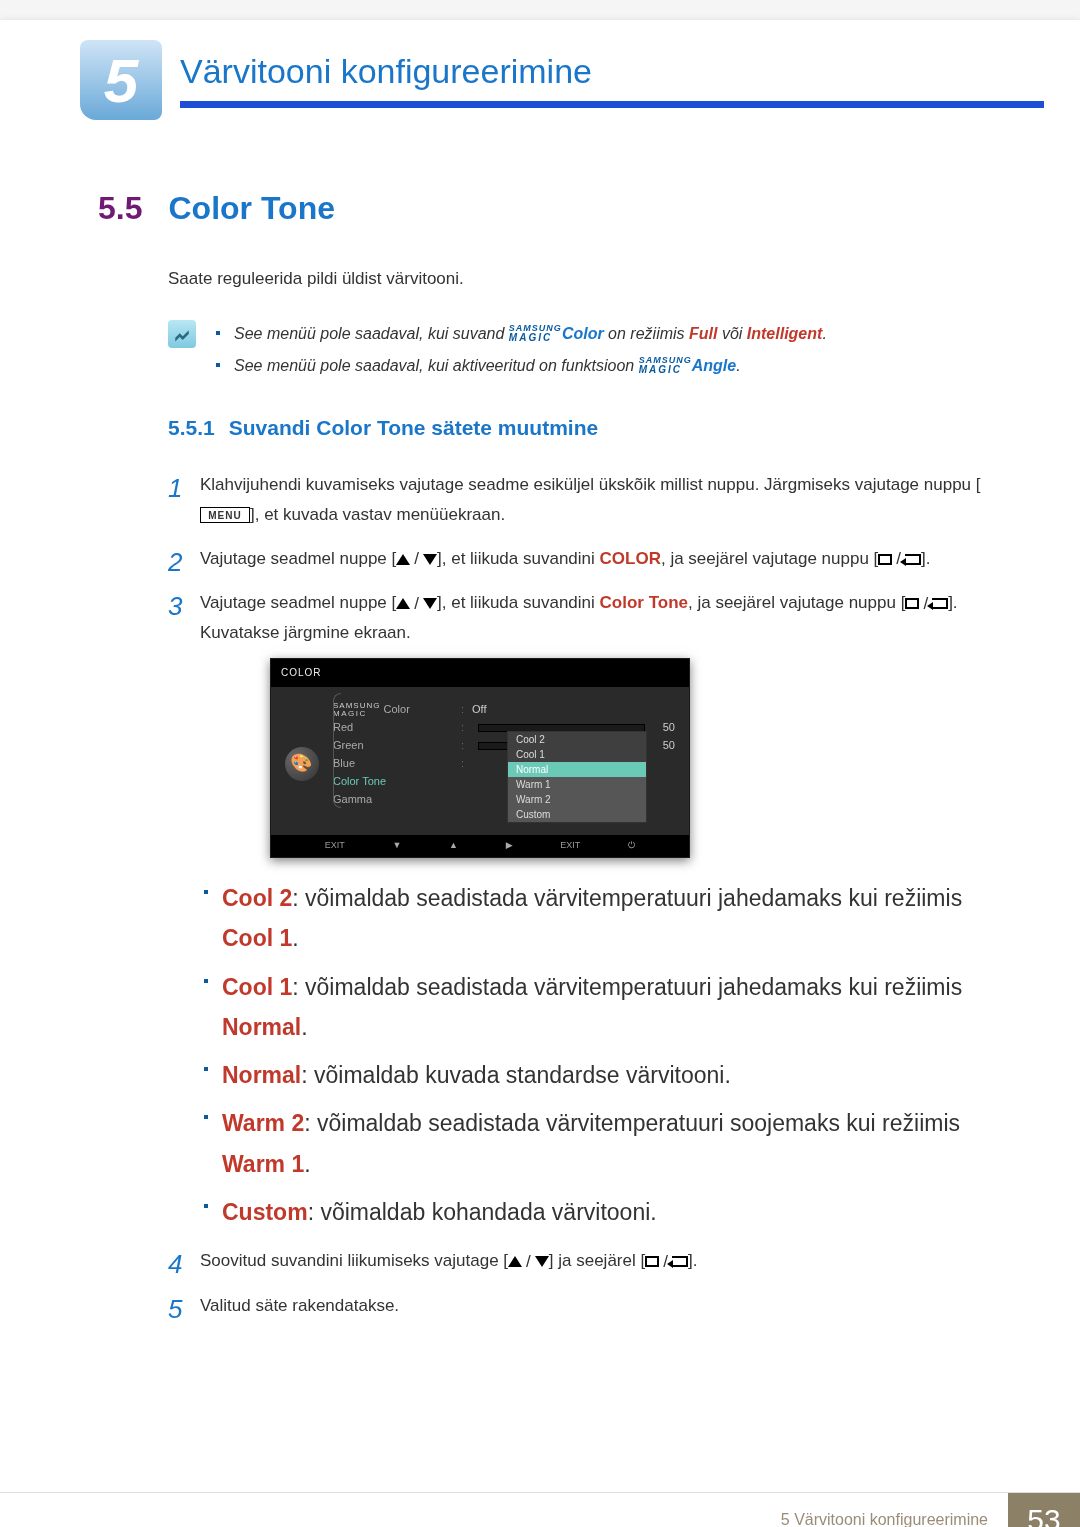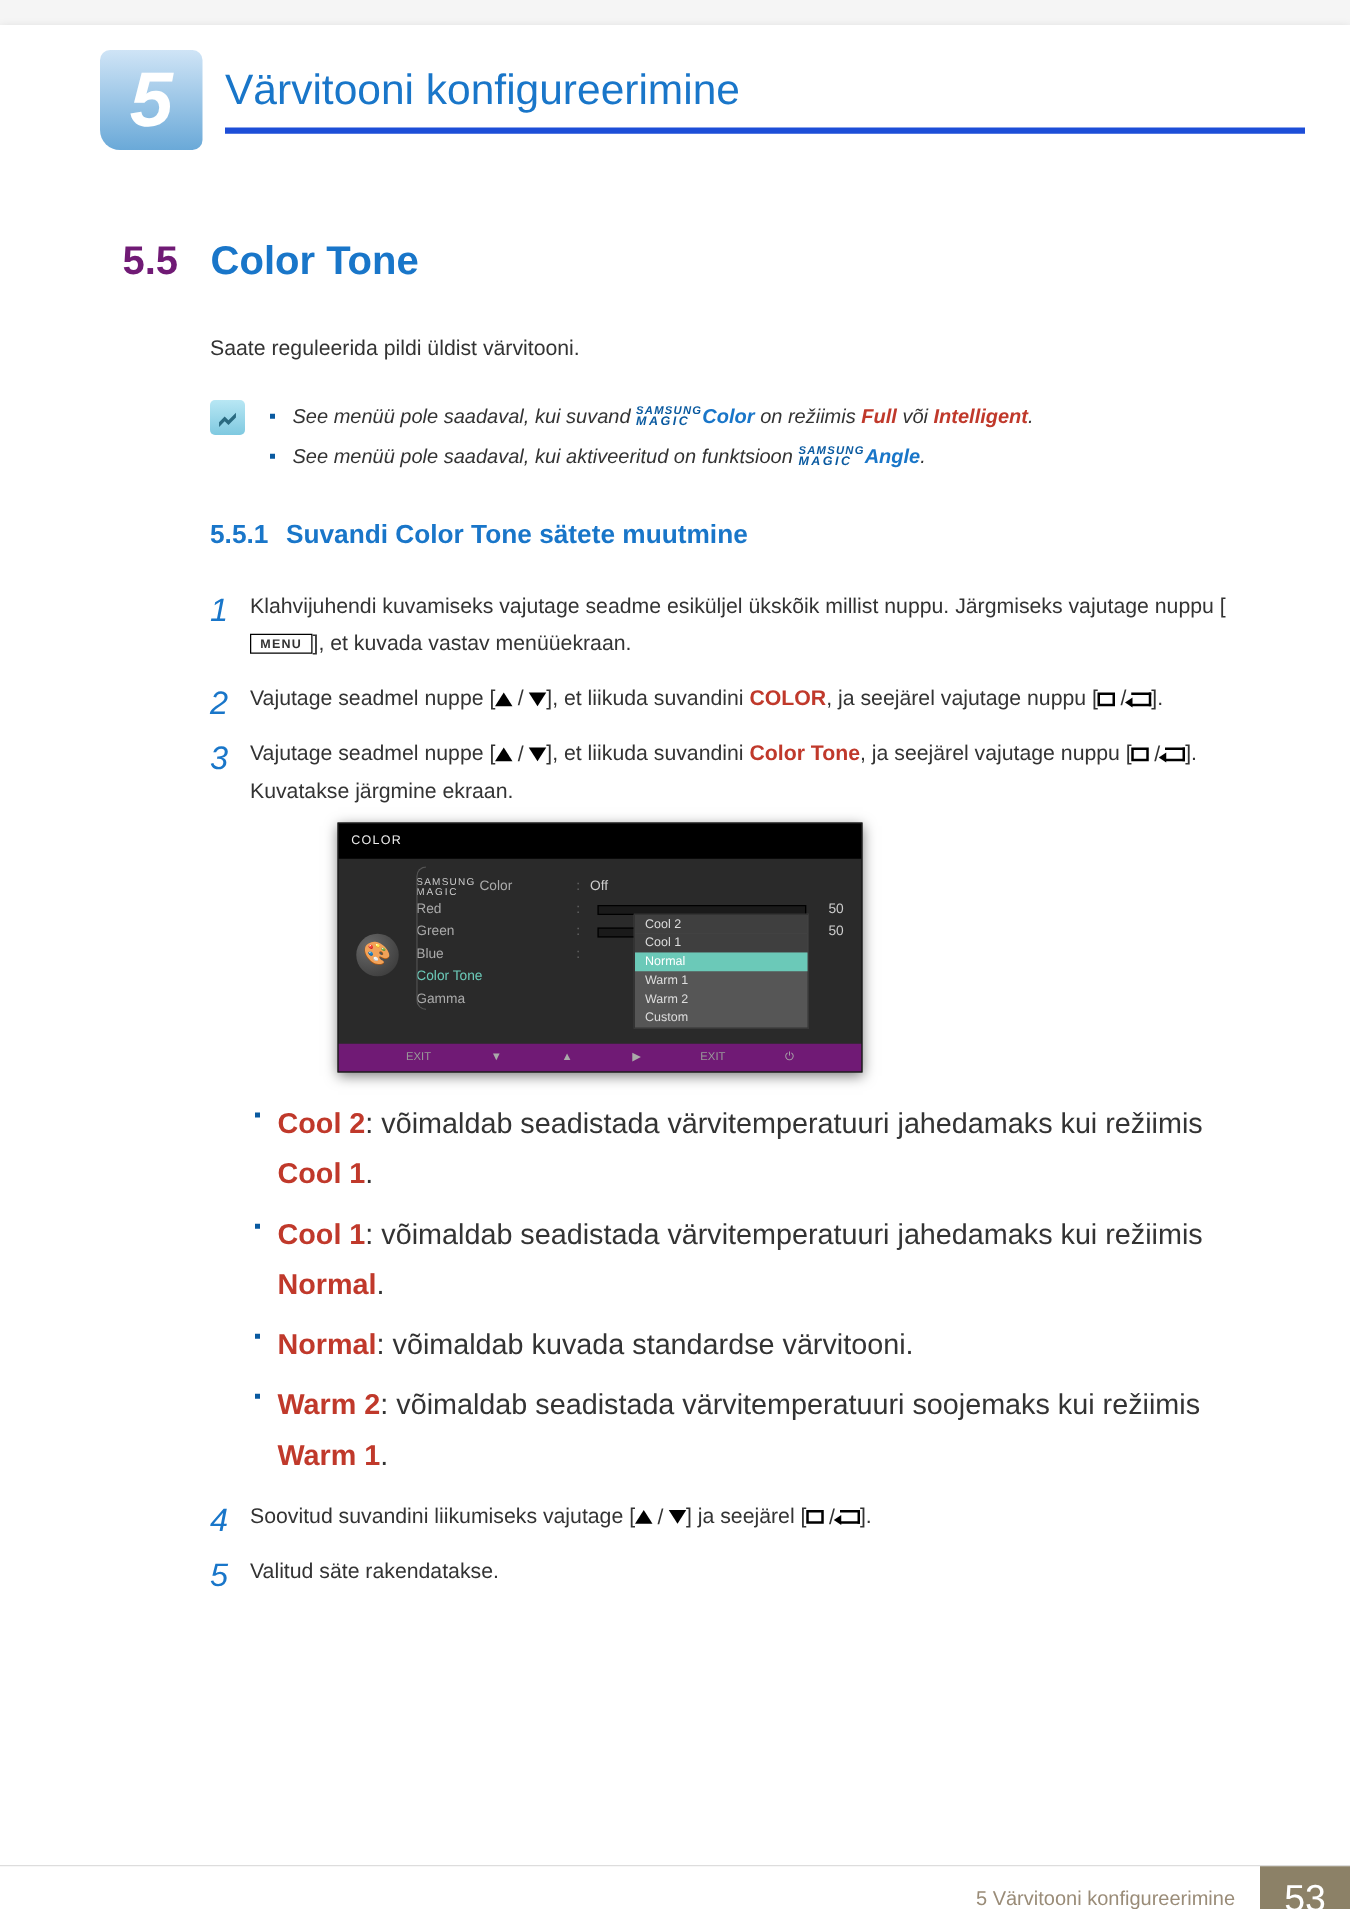--- a/index.html
+++ b/index.html
@@ -33,21 +33,21 @@
     font-size: 62px;
     font-weight: 700;
     display: flex; align-items: center; justify-content: center;
     font-style: italic;
   }
   .chaptitle {
     color: #1976c9;
     font-size: 34px;
     font-weight: 400;
     flex: 1;
-    border-bottom: 5px solid #1d4ed8;
+    border-bottom: 7px solid #1d4ed8;
     padding-bottom: 10px;
   }
   .content { padding: 70px 90px 0 98px; flex: 1; }
   .h1row { display: flex; gap: 26px; margin-bottom: 38px; }
   .secnum { color: #701a75; font-size: 32px; font-weight: 700; }
   .sectitle { color: #1976c9; font-size: 32px; font-weight: 700; }
   .intro { font-size: 17px; color: #333; margin: 0 0 26px 70px; line-height: 1.6; }
   .notebox {
     display: flex; gap: 20px; margin: 0 0 34px 70px; font-style: italic;
   }
@@ -139,21 +139,21 @@
   .osd-left .magic2 .b{font-size:8px;color:#ccc;letter-spacing:1.5px;display:block;}
   .osd-right { flex:1; }
   .osd-right .dots{color:#666;margin-right:8px;}
   .osd-right .r { display:flex;align-items:center;height:18px;}
   .osd-slider { flex:1;height:8px;background:#1a1a1a;border:1px solid #000;margin:0 6px; }
   .osd-val { width:24px;text-align:right;color:#ccc;}
   .osd-list { background:#565656;border:1px solid #333;margin-left:16px;width:140px;}
   .osd-list div{padding:0 8px;line-height:15px;color:#ddd;font-size:10px;}
   .osd-list .sel{background:#6bc9b8;color:#fff;}
   .osd-list .b0{background:#3f3f3f;}
-  .osd-bot { position:absolute;bottom:0;left:0;right:0;height:22px;background:#701a75;display:flex;align-items:center;justify-content:space-around;padding:0 30px;}
+  .osd-bot { position:absolute;bottom:0;left:0;right:0;height:22px;background:#000000;display:flex;align-items:center;justify-content:space-around;padding:0 30px;}
   .osd-bot span{color:#999;font-size:9px;}
   .osd-bot .ic{color:#aaa;}
 
   ul.opts { list-style:none; margin-top:12px; }
   ul.opts li{
     position:relative;padding-left:22px;font-size:23px;color:#333;line-height:1.75;margin-bottom:8px;
   }
   ul.opts li::before{
     content:"";position:absolute;left:4px;top:12px;width:4px;height:4px;background:#0a5aa0;
   }
@@ -274,20 +274,21 @@
             <span>EXIT</span>
             <span class="ic">⏻</span>
           </div>
         </div>
 
         <ul class="opts">
           <li><span class="red">Cool 2</span><span>: võimaldab seadistada värvitemperatuuri jahedamaks kui režiimis </span><span class="red">Cool 1</span>.</li>
           <li><span class="red">Cool 1</span><span>: võimaldab seadistada värvitemperatuuri jahedamaks kui režiimis </span><span class="red">Normal</span>.</li>
           <li><span class="red">Normal</span><span>: võimaldab kuvada standardse värvitooni.</span></li>
           <li><span class="red">Warm 2</span><span>: võimaldab seadistada värvitemperatuuri soojemaks kui režiimis </span><span class="red">Warm 1</span>.</li>
+          <li><span class="red">Custom</span><span>: võimaldab kohandada värvitooni.</span></li>
         </ul>
       </li>
       <li>
         <span>Soovitud suvandini liikumiseks vajutage [</span><span class="arrows"><span class="tri-up"></span>/<span class="tri-down"></span></span><span>] ja seejärel [</span><span class="enterbtn"><span class="sq"></span>/<span class="ret"></span></span><span>].</span>
       </li>
       <li>Valitud säte rakendatakse.</li>
     </ol>
 
   </div>
 

